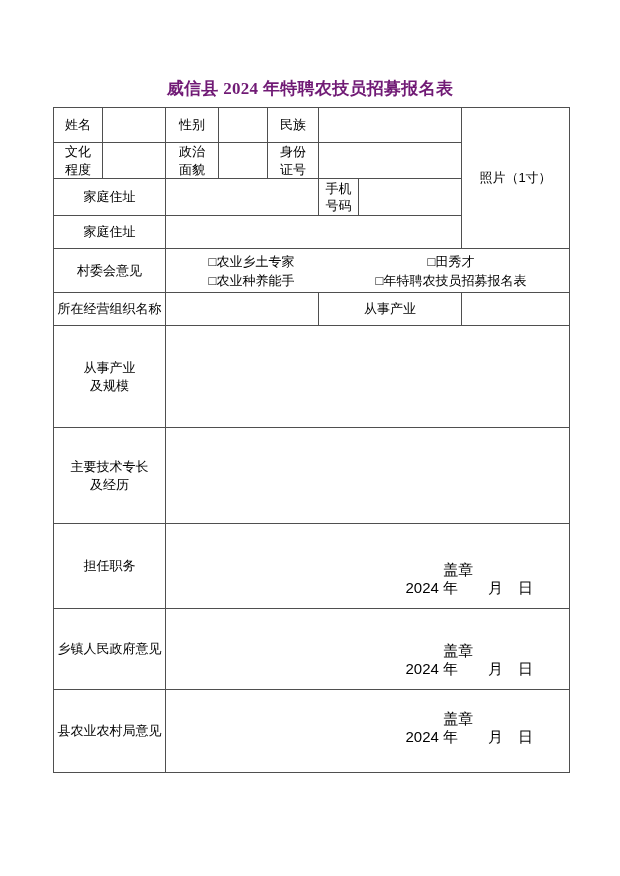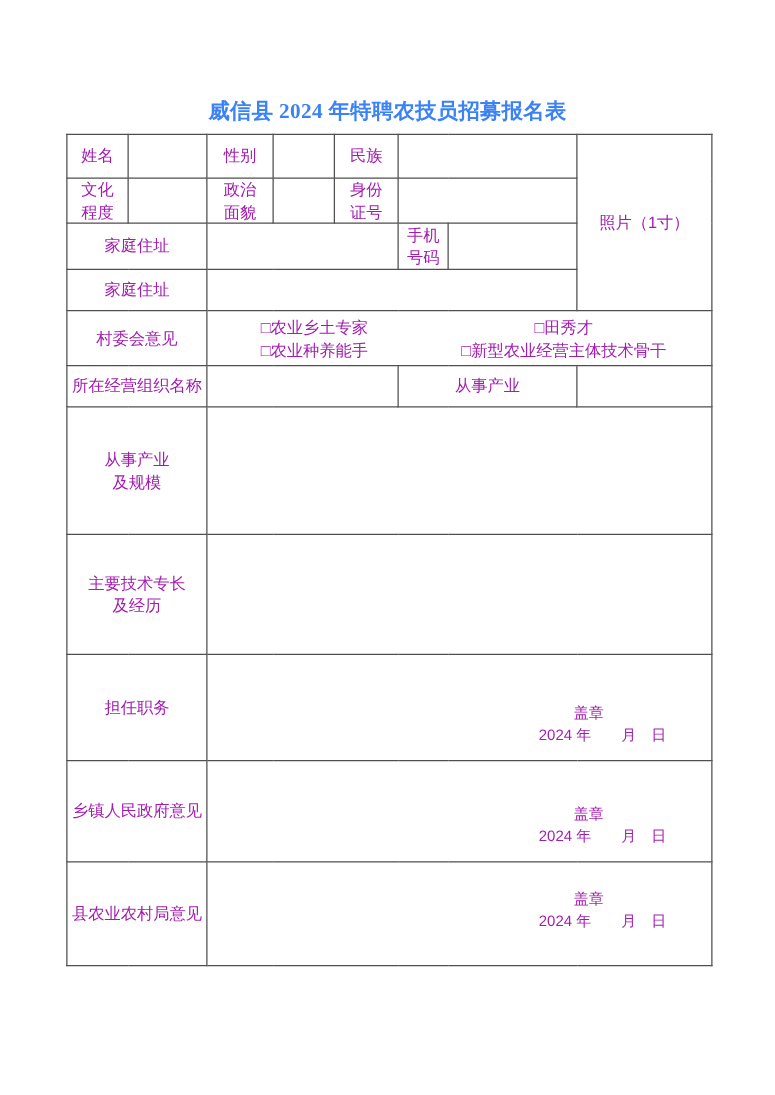--- a/index.html
+++ b/index.html
@@ -4,42 +4,42 @@
 <style>
   html,body{margin:0;padding:0;}
   body{
     width:620px;height:876px;background:#ffffff;position:relative;
     font-family:"Liberation Sans","DejaVu Sans",sans-serif;color:#1c1c1c;
   }
   .page{position:relative;width:620px;height:876px;overflow:hidden;background:#fff;}
   .title{
     position:absolute;top:77px;left:0;right:0;text-align:center;
     font-family:"Liberation Serif","DejaVu Serif",serif;
-    font-weight:bold;font-size:17px;color:#3b82f6;letter-spacing:0.3px;
+    font-weight:bold;font-size:17px;color:#701a75;letter-spacing:0.3px;
   }
   table.form{
     position:absolute;left:53px;top:107px;width:516px;
     border-collapse:collapse;table-layout:fixed;
   }
   table.form td{
     border:1px solid #4f4f4f;padding:0 2px;
-    font-size:13px;line-height:1.35;color:#a21caf;
+    font-size:13px;line-height:1.35;color:#000000;
     text-align:center;vertical-align:middle;
     overflow:hidden;
   }
   .ml{white-space:pre-line;}
   tr.r1{height:35px}  tr.r2{height:33px}  tr.r3{height:37px}
   tr.r4{height:33px}  tr.r5{height:44px}  tr.r6{height:33px}
   tr.r7{height:102px} tr.r8{height:96px}  tr.r9{height:85px}
   tr.r10{height:81px} tr.r11{height:83px}
   td.cb-cell{text-align:left;padding-left:38px;}
   .cb-grid{display:grid;grid-template-columns:167px auto;line-height:19px;}
   .cb-opt{white-space:nowrap;}
   td.opinion{position:relative;}
-  .stamp{position:absolute;right:36px;bottom:11px;text-align:center;line-height:18px;font-size:12px;}
+  .stamp{position:absolute;right:36px;bottom:11px;text-align:center;line-height:18px;font-size:15px;}
   tr.r11 .stamp{bottom:26px;}
   .stamp .seal{padding-right:22px;}
 </style>
 </head>
 <body>
 
 <div class="page">
 
   <div class="title">威信县 2024 年特聘农技员招募报名表</div>
 
@@ -91,21 +91,21 @@
       <td colspan="5"></td>
     </tr>
 
     <tr class="r5">
       <td colspan="2">村委会意见</td>
       <td colspan="6" class="cb-cell">
         <div class="cb-grid">
           <span class="cb-opt"><span>□</span><span>农业乡土专家</span></span>
           <span class="cb-opt"><span>□</span><span>田秀才</span></span>
           <span class="cb-opt"><span>□</span><span>农业种养能手</span></span>
-          <span class="cb-opt"><span>□</span><span>新型农业经营主体技术骨干</span></span>
+          <span class="cb-opt"><span>□</span><span>年特聘农技员招募报名表</span></span>
         </div>
       </td>
     </tr>
 
     <tr class="r6">
       <td colspan="2">所在经营组织名称</td>
       <td colspan="3"></td>
       <td colspan="2">从事产业</td>
       <td></td>
     </tr>

